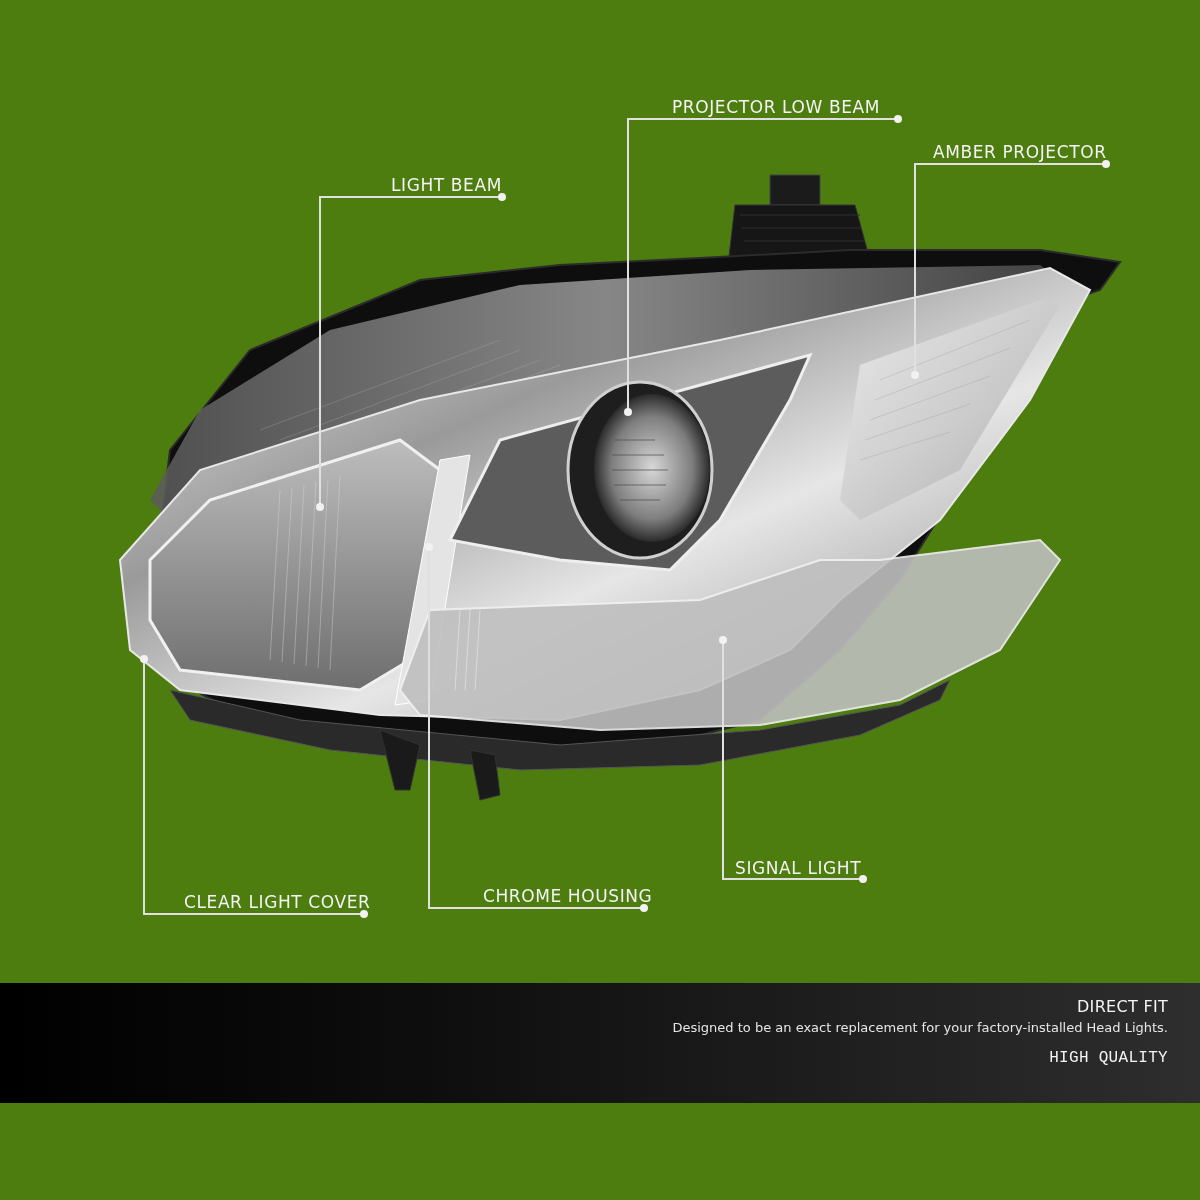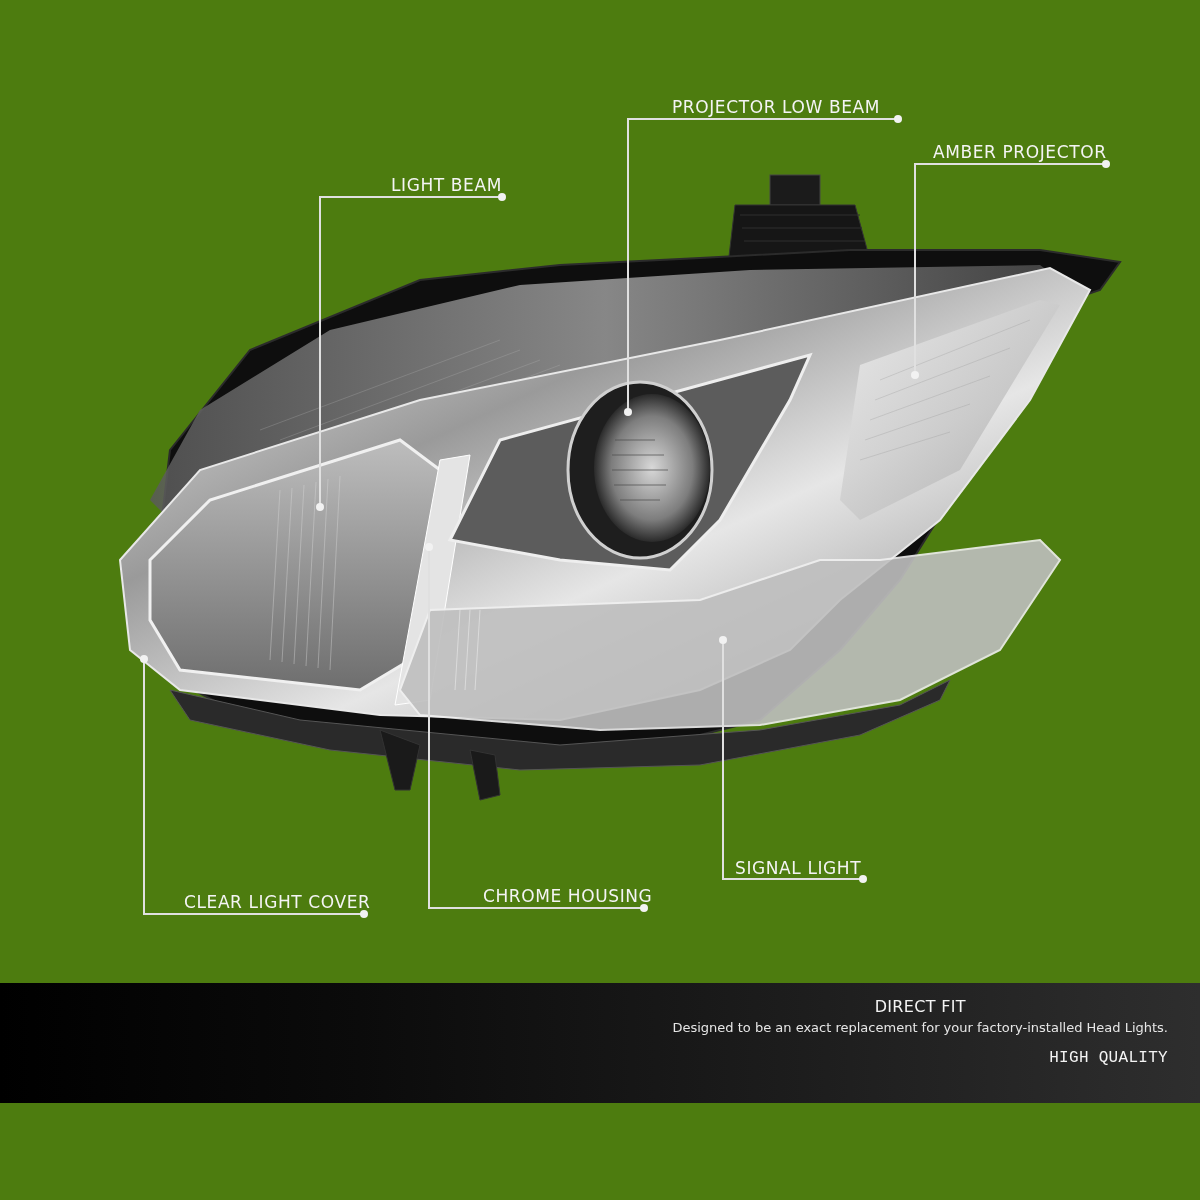--- a/index.html
+++ b/index.html
@@ -142,21 +142,21 @@
   </svg>
 
   <div class="callout-label" style="left:672px; top:97px;">PROJECTOR LOW BEAM</div>
   <div class="callout-label" style="left:933px; top:142px;">AMBER PROJECTOR</div>
   <div class="callout-label" style="left:391px; top:175px;">LIGHT BEAM</div>
   <div class="callout-label" style="left:735px; top:858px;">SIGNAL LIGHT</div>
   <div class="callout-label" style="left:184px; top:892px;">CLEAR LIGHT COVER</div>
   <div class="callout-label" style="left:463px; top:886px;margin-left:20px;">CHROME HOUSING</div>
 
   <div class="info-band">
-    <div class="info-block" style="top:14px;text-align:center;">
+    <div class="info-block" style="top:14px;">
       <div class="info-title">DIRECT FIT</div>
       <div class="info-desc">Designed to be an exact replacement for your factory-installed Head Lights.</div>
     </div>
     <div class="info-block" style="top:66px;font-family:Liberation Mono, monospace;">
       <div class="info-title">HIGH QUALITY</div>
     </div>
   </div>
 </div>
 
 </body></html>

